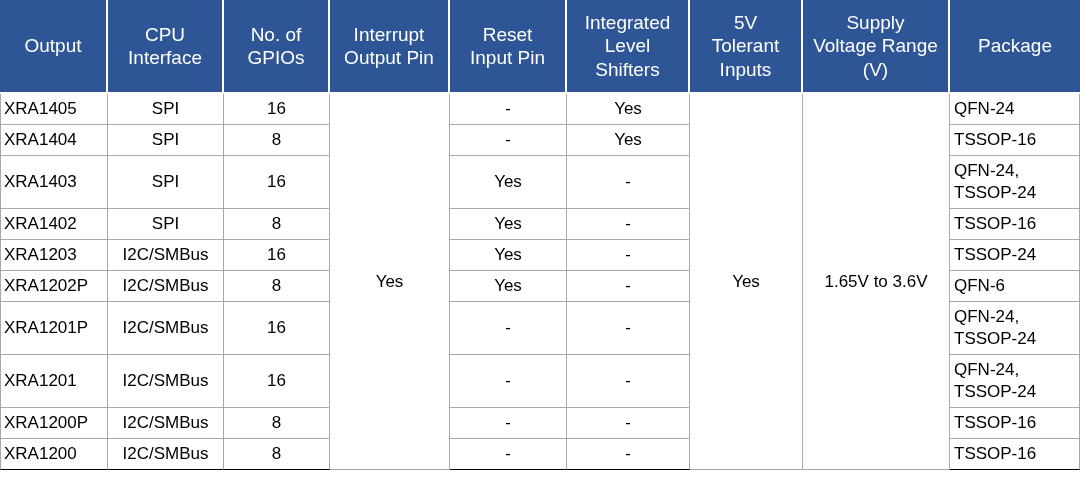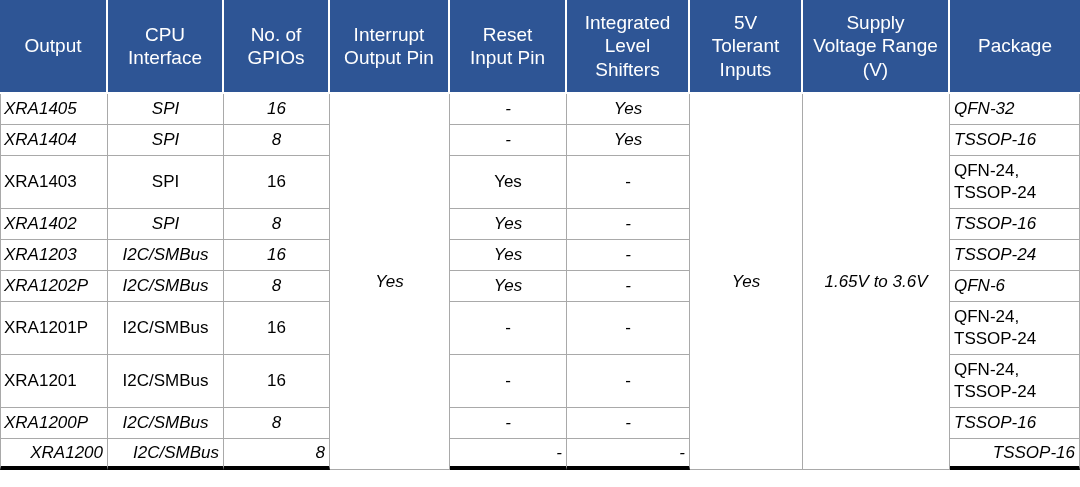--- a/index.html
+++ b/index.html
@@ -50,42 +50,41 @@
     color: #000000;
     text-align: center;
     vertical-align: middle;
     border-bottom: 1px solid #a9a9a9;
     border-right: 1px solid #a9a9a9;
     padding: 2px 4px;
     box-sizing: border-box;
     background: #ffffff;
   }
   #product-table tbody tr:last-child td {
-    border-bottom: 4px solid #000000;
-    text-align: right;
+    border-bottom: 1px solid #000000;
   }
   #product-table tbody td.col-product {
     text-align: left;
     padding-left: 3px;
     border-left: 1px solid #a9a9a9;
   }
   #product-table tbody td.col-package {
     text-align: left;
     padding-left: 4px;
     border-right: 1px solid #a9a9a9;
     white-space: pre-line;
   }
   
   #product-table tbody td.span-cell {
     vertical-align: middle;
     text-align: center;
   }
 
   
-  tr.r-short { height: 31px; font-style: italic; }
+  tr.r-short { height: 31px; }
   tr.r-tall  { height: 53px; }
 </style>
 </head>
 <body>
 
 <table id="product-table">
   <colgroup>
     <col style="width:108px">
     <col style="width:116px">
     <col style="width:106px">
@@ -112,21 +111,21 @@
   <tbody>
       <tr class="r-short">
         <td class="col-product">XRA1405</td>
         <td>SPI</td>
         <td>16</td>
         <td class="span-cell" rowspan="10">Yes</td>
         <td>-</td>
         <td>Yes</td>
         <td class="span-cell" rowspan="10">Yes</td>
         <td class="span-cell" rowspan="10">1.65V to 3.6V</td>
-        <td class="col-package">QFN-32</td>
+        <td class="col-package">QFN-24</td>
       </tr>
       <tr class="r-short">
         <td class="col-product">XRA1404</td>
         <td>SPI</td>
         <td>8</td>
         <td>-</td>
         <td>Yes</td>
         <td class="col-package">TSSOP-16</td>
       </tr>
       <tr class="r-tall">

